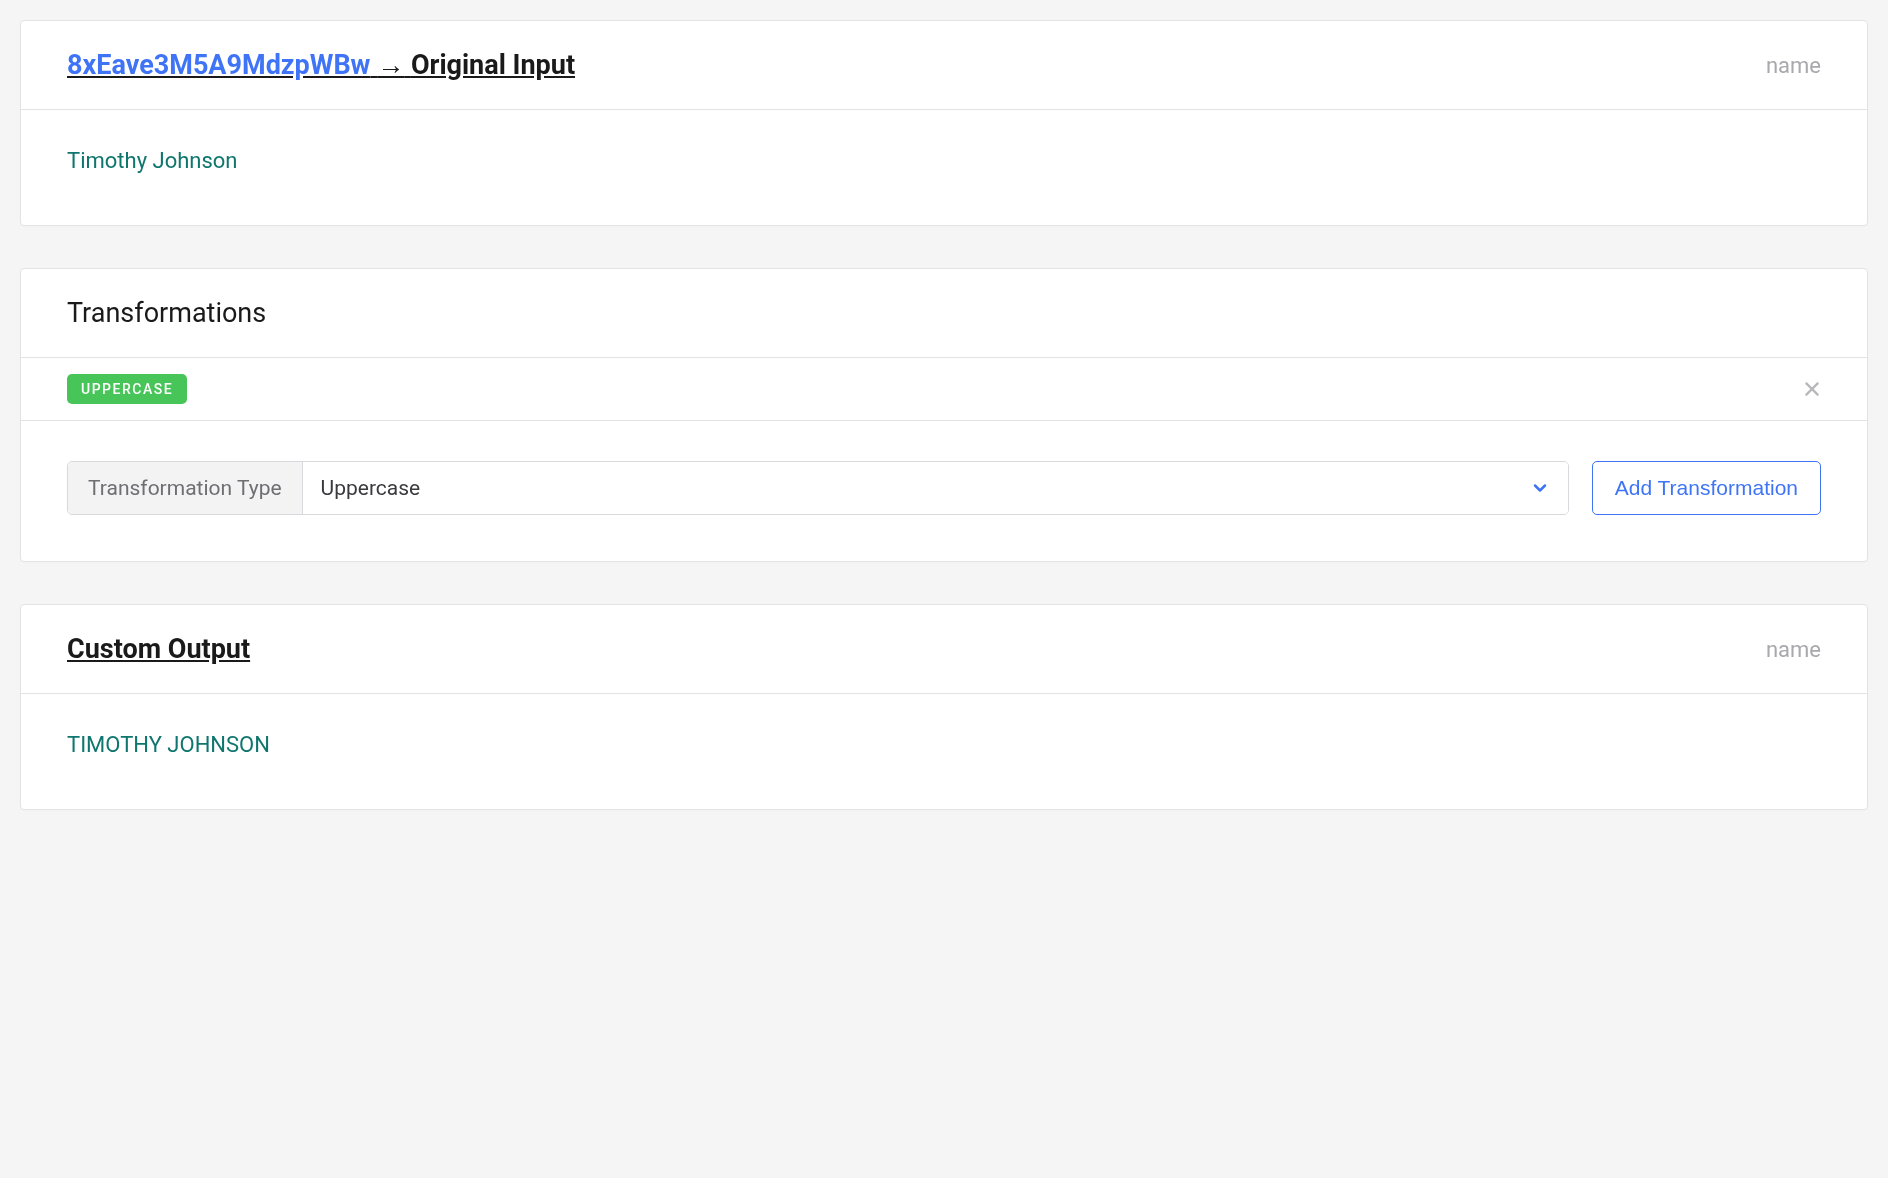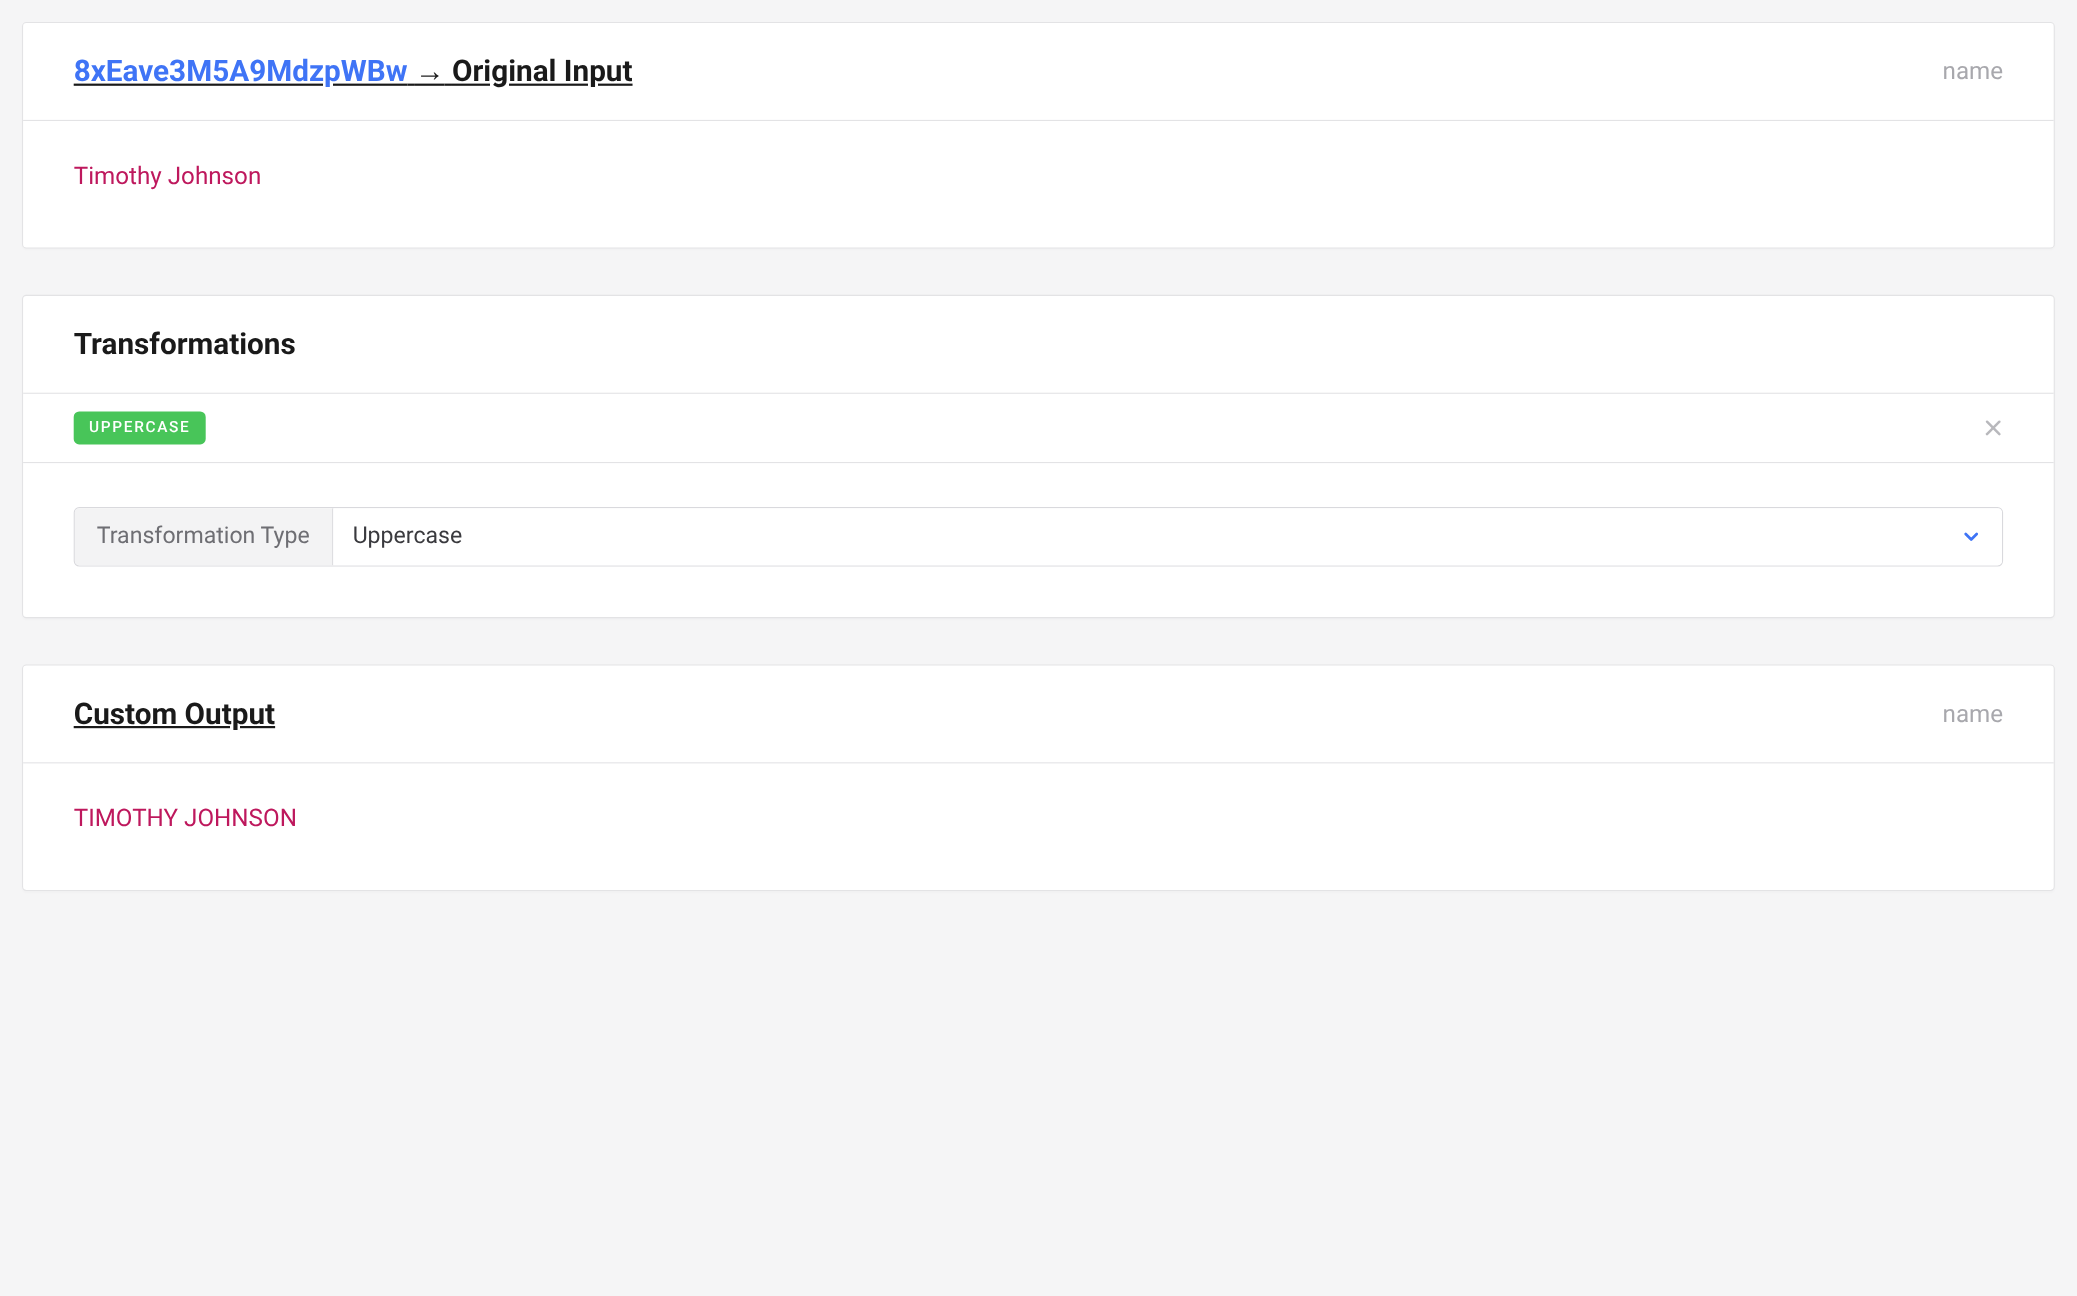--- a/index.html
+++ b/index.html
@@ -42,25 +42,25 @@
       color: #1a1a1a;
     }
     .field-name {
       font-size: 22px;
       color: #a8a8ad;
       font-weight: 400;
     }
     .value-row {
       padding: 38px 46px 52px 46px;
       font-size: 22px;
-      color: #be185d;
+      color: #0f766e;
     }
     .section-title {
       font-size: 27px;
-      font-weight: 700;
+      font-weight: 400;
       padding: 28px 46px;
       border-bottom: 1px solid #e3e3e5;
     }
     .badge-row {
       display: flex;
       align-items: center;
       justify-content: space-between;
       padding: 16px 46px;
       border-bottom: 1px solid #e3e3e5;
     }
@@ -178,20 +178,21 @@
       <div class="input-label">Transformation Type</div>
       <div class="select-box">
         <span class="select-value">Uppercase</span>
         <span class="chevron-icon">
           <svg viewBox="0 0 24 24" fill="none" stroke="currentColor" stroke-width="3" stroke-linecap="round" stroke-linejoin="round">
             <polyline points="6 9 12 15 18 9"></polyline>
           </svg>
         </span>
       </div>
     </div>
+    <button class="add-btn">Add Transformation</button>
   </div>
 </div>
 
 <div class="card">
   <div class="card-header">
     <div class="card-title">Custom Output</div>
     <div class="field-name">name</div>
   </div>
   <div class="value-row">TIMOTHY JOHNSON</div>
 </div>

